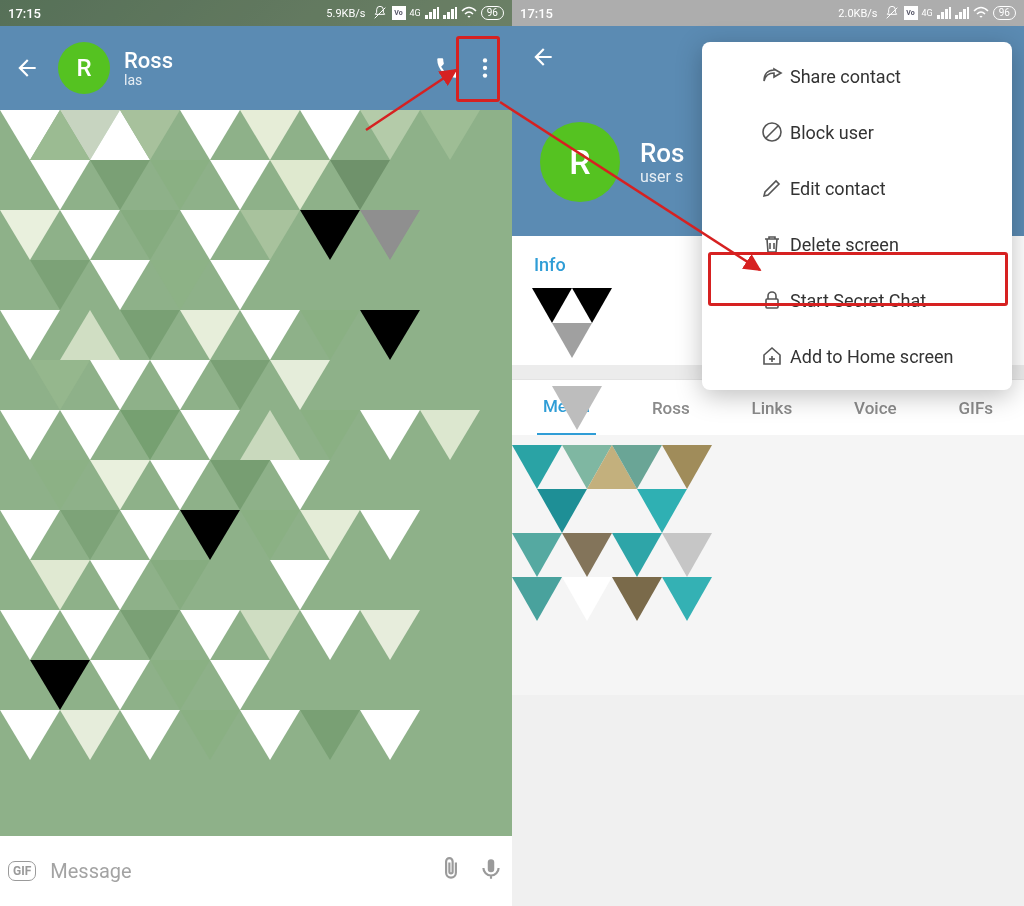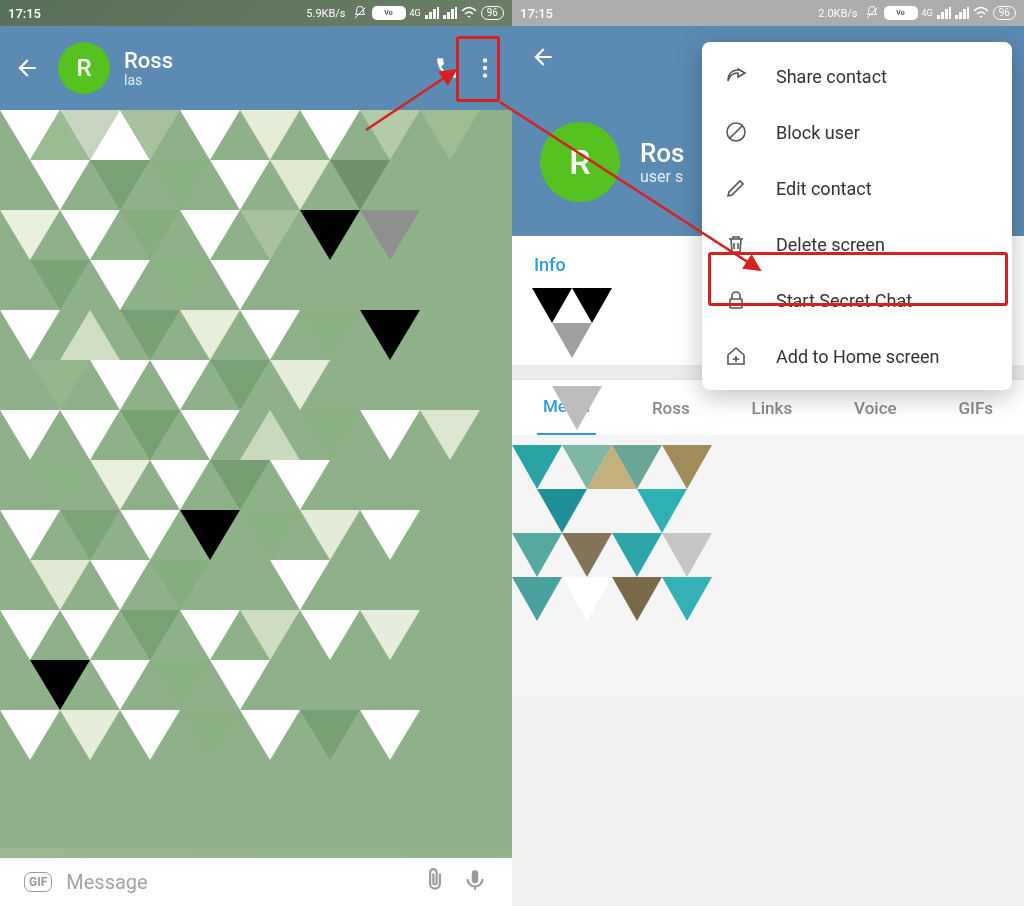--- a/index.html
+++ b/index.html
@@ -40,21 +40,21 @@
   .sb-right .kb { margin-right: 2px; }
   .sb-right .sig { width: 14px; height: 12px; display:inline-block; background:
      linear-gradient(to top,#fff 0 100%) 0 8px/3px 4px no-repeat,
      linear-gradient(to top,#fff 0 100%) 4px 5px/3px 7px no-repeat,
      linear-gradient(to top,#fff 0 100%) 8px 2px/3px 10px no-repeat,
      linear-gradient(to top,#fff 0 100%) 12px 0/3px 12px no-repeat;
   }
   .sb-right .bat {
     border:1px solid #fff; border-radius:8px; padding:0 5px; font-size:10px; line-height:12px;
   }
-  .sb-icon { width:34px; height:14px; background:#fff; border-radius:5px; color:#556; font-size:7px; font-weight:bold; display:flex; align-items:center; justify-content:center; }
+  .sb-icon { width:14px; height:14px; background:#fff; border-radius:0; color:#556; font-size:7px; font-weight:bold; display:flex; align-items:center; justify-content:center; }
   .sb-mute { width:16px; height:16px; display:inline-block; position:relative; }
   .sb-mute svg { width:16px; height:16px; }
 
   
   .tg-header {
     background: #5b8bb3;
     height: 84px;
     display: flex;
     align-items: center;
     padding: 0 10px;
@@ -123,43 +123,43 @@
 
   
   .chatbody {
     position:absolute; left:0; right:0; top:110px; bottom:58px;
     overflow:hidden;
   }
   .chatbody svg { position:absolute; left:0; top:0; }
 
   
   .composer {
-    position:absolute; left:0; right:0; bottom:0; height:48px;
-    background:#fff; display:flex; align-items:center; padding:0 24px; gap:14px;
+    position:absolute; left:0; right:0; bottom:0; height:70px;
+    background:#fff; display:flex; align-items:center; padding:0 8px; gap:14px;
   }
   .composer .gif {
     border:1.5px solid #9a9a9a; border-radius:7px; color:#9a9a9a;
     font-size:12px; font-weight:bold; padding:2px 4px;
   }
   .composer .msg { flex:1; color:#a3a3a3; font-size:20px; }
   .composer svg { width:26px; height:26px; fill:#9a9a9a; }
 
   
   .popup {
     position:absolute; right:12px; top:42px;
     width: 310px;
     background:#fff; border-radius:8px;
     box-shadow: 0 6px 26px rgba(0,0,0,0.25);
     padding: 6px 0;
     z-index: 50;
   }
   .popup-item {
-    display:flex; align-items:center; gap:28px;
+    display:flex; align-items:center; gap:6px;
     padding: 16px 22px;
-    font-size:18px; color:#333;
+    font-size:18px; color:#333;margin-left:36px;
   }
   .popup-item svg { width:24px; height:24px; stroke:#555; fill:none; stroke-width:1.6; }
 
   
   .hl {
     position:absolute; border:3px solid #d62121; border-radius:3px;
     pointer-events:none; z-index:80;
   }
 
   .arrow-svg { position:absolute; pointer-events:none; z-index:85; }

